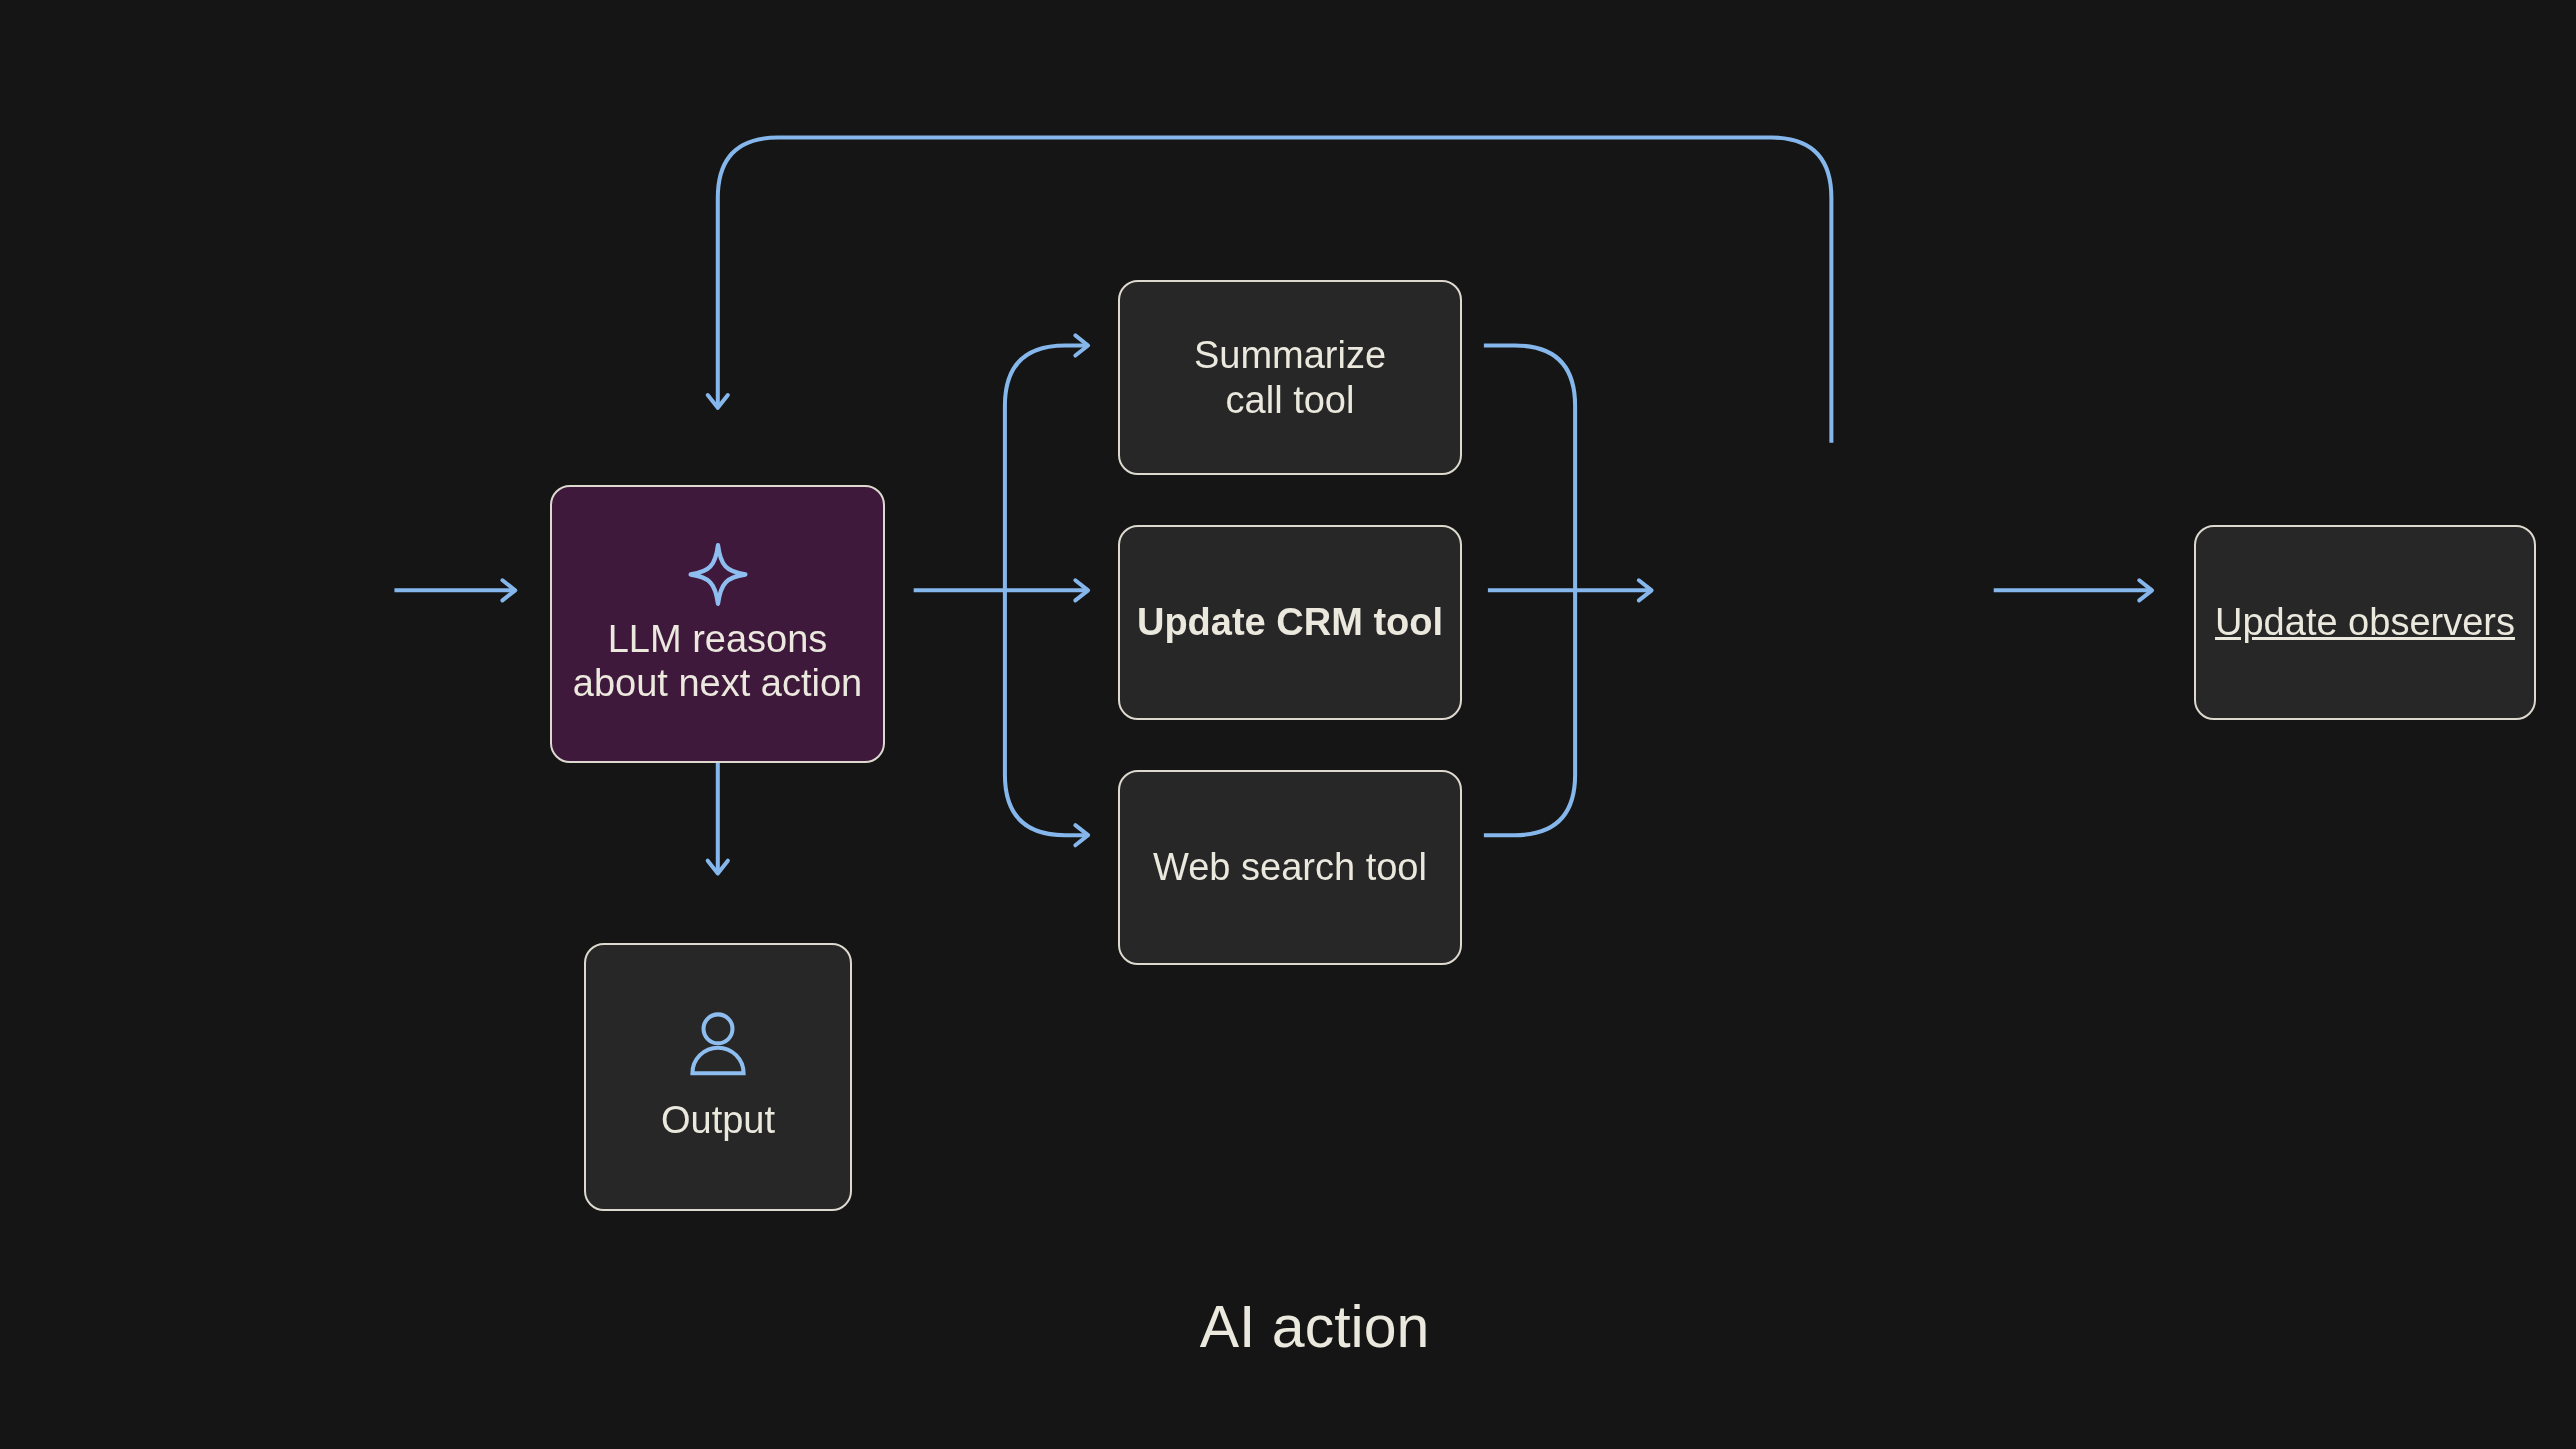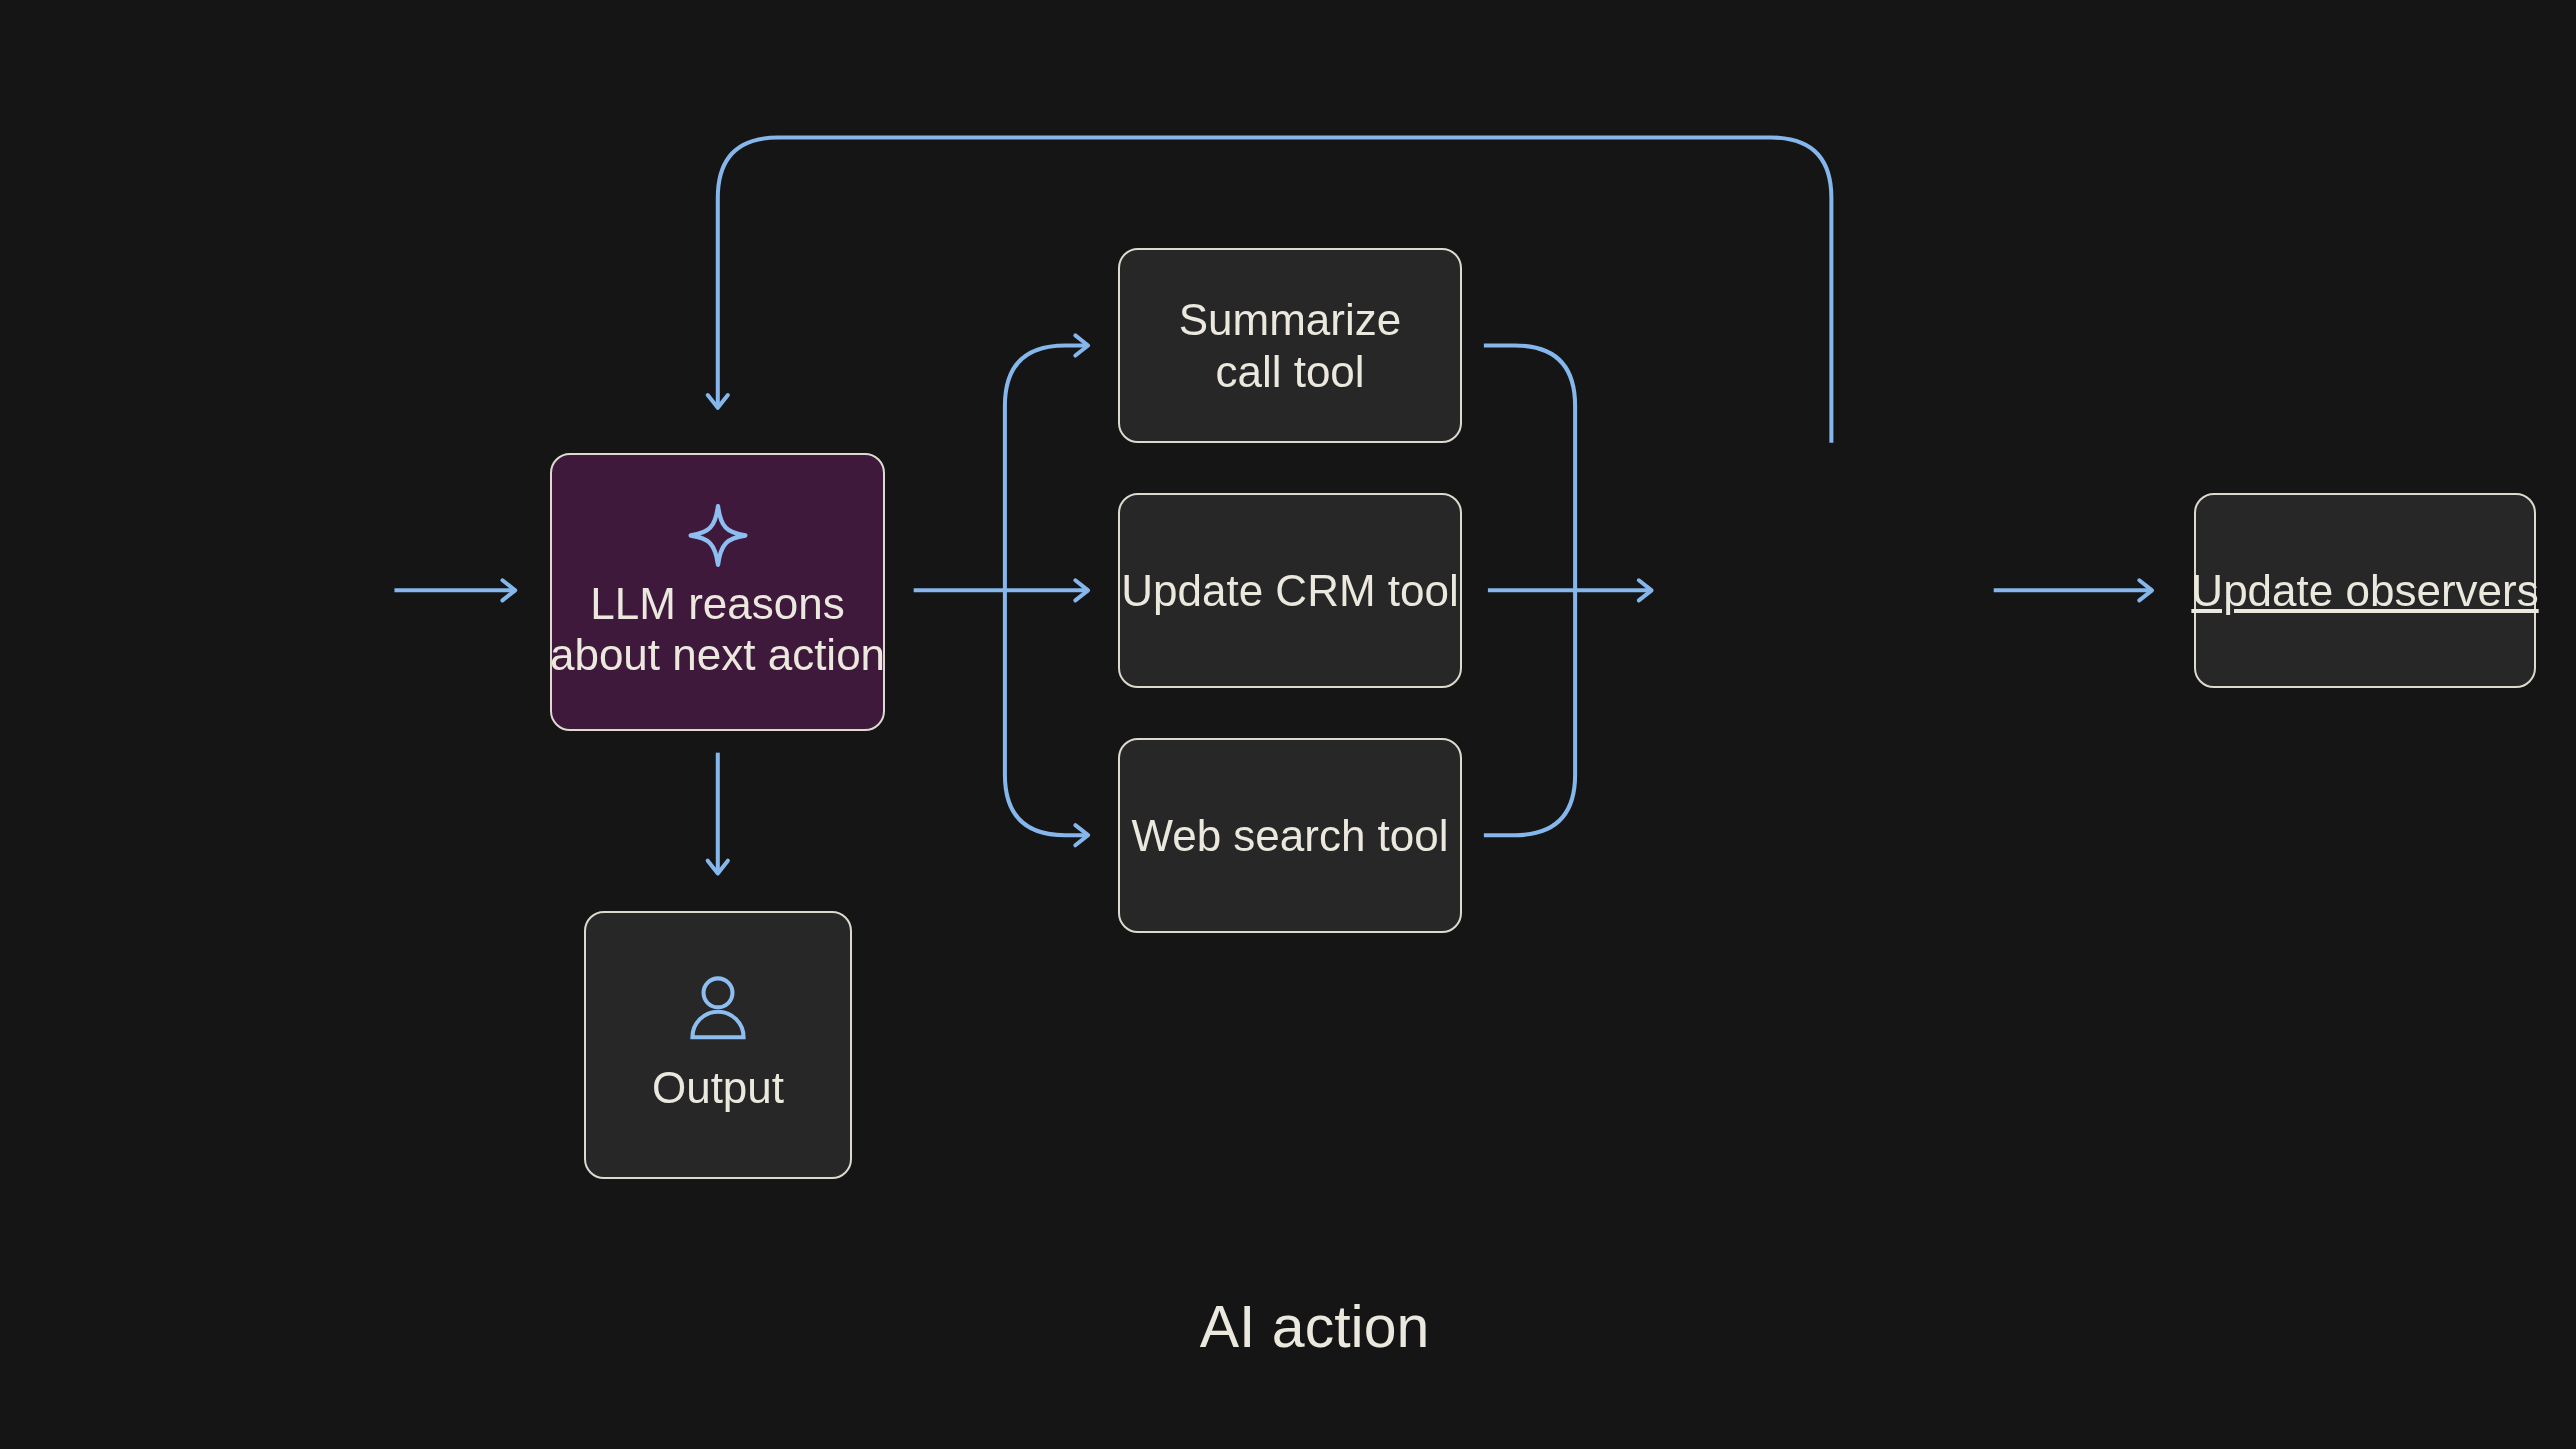--- a/index.html
+++ b/index.html
@@ -24,22 +24,23 @@
   .edges path{fill:none;stroke:var(--blue);stroke-width:6px;}
   .node{
     position:absolute;
     background:var(--node-fill);
     border:2px solid var(--node-border);
     border-radius:20px;
     color:var(--text);
     display:flex;flex-direction:column;
     align-items:center;justify-content:center;
     gap:20px;
-    font-size:44px;line-height:1.16;
+    font-size:38px;line-height:1.16;
     text-align:center;
+    margin-top:32px;
   }
   .node.purple{background:var(--purple);}
   .node .icon svg{display:block;}
   .label div{white-space:nowrap;}
   .title{
     position:absolute;left:979px;top:1295px;width:671px;
     text-align:center;
     color:var(--text);
     font-size:59px;line-height:1.1;
   }
@@ -80,21 +81,21 @@
       </div>
   </div>
 
   <div class="node" style="left:1118px;top:248px;width:344px;height:195px;">
     <div class="label">
         <div>Summarize</div>
         <div>call tool</div>
       </div>
   </div>
 
-  <div class="node" style="left:1118px;top:493px;width:344px;height:195px;">
+  <div class="node" style="left:1118px;top:493px;width:344px;height:195px;font-weight:bold;">
     <div class="label">
         <div>Update CRM tool</div>
       </div>
   </div>
 
   <div class="node" style="left:1118px;top:738px;width:344px;height:195px;">
     <div class="label">
         <div>Web search tool</div>
       </div>
   </div>

